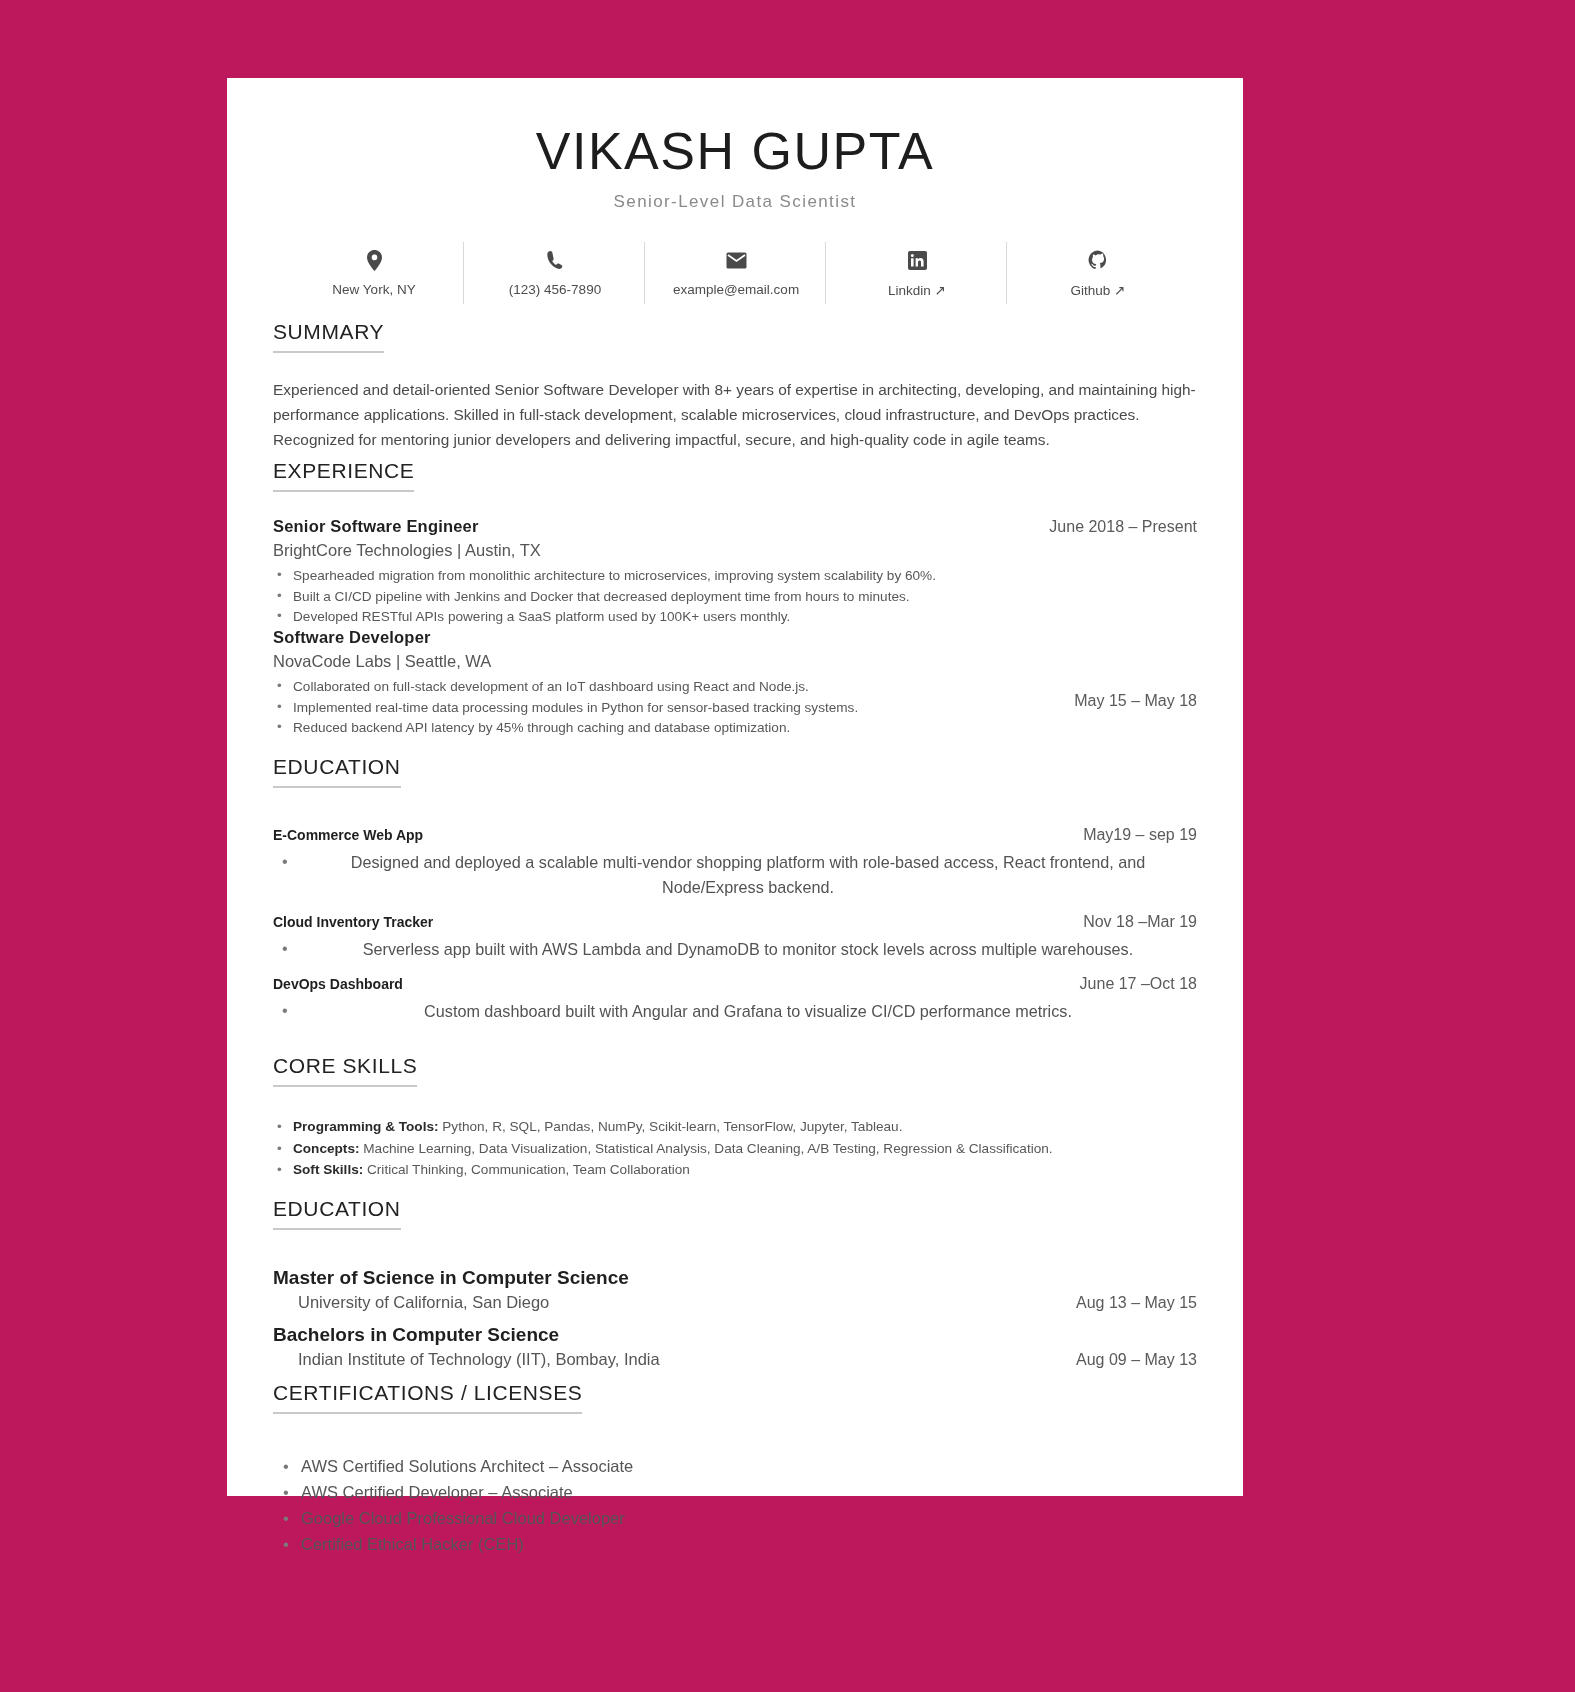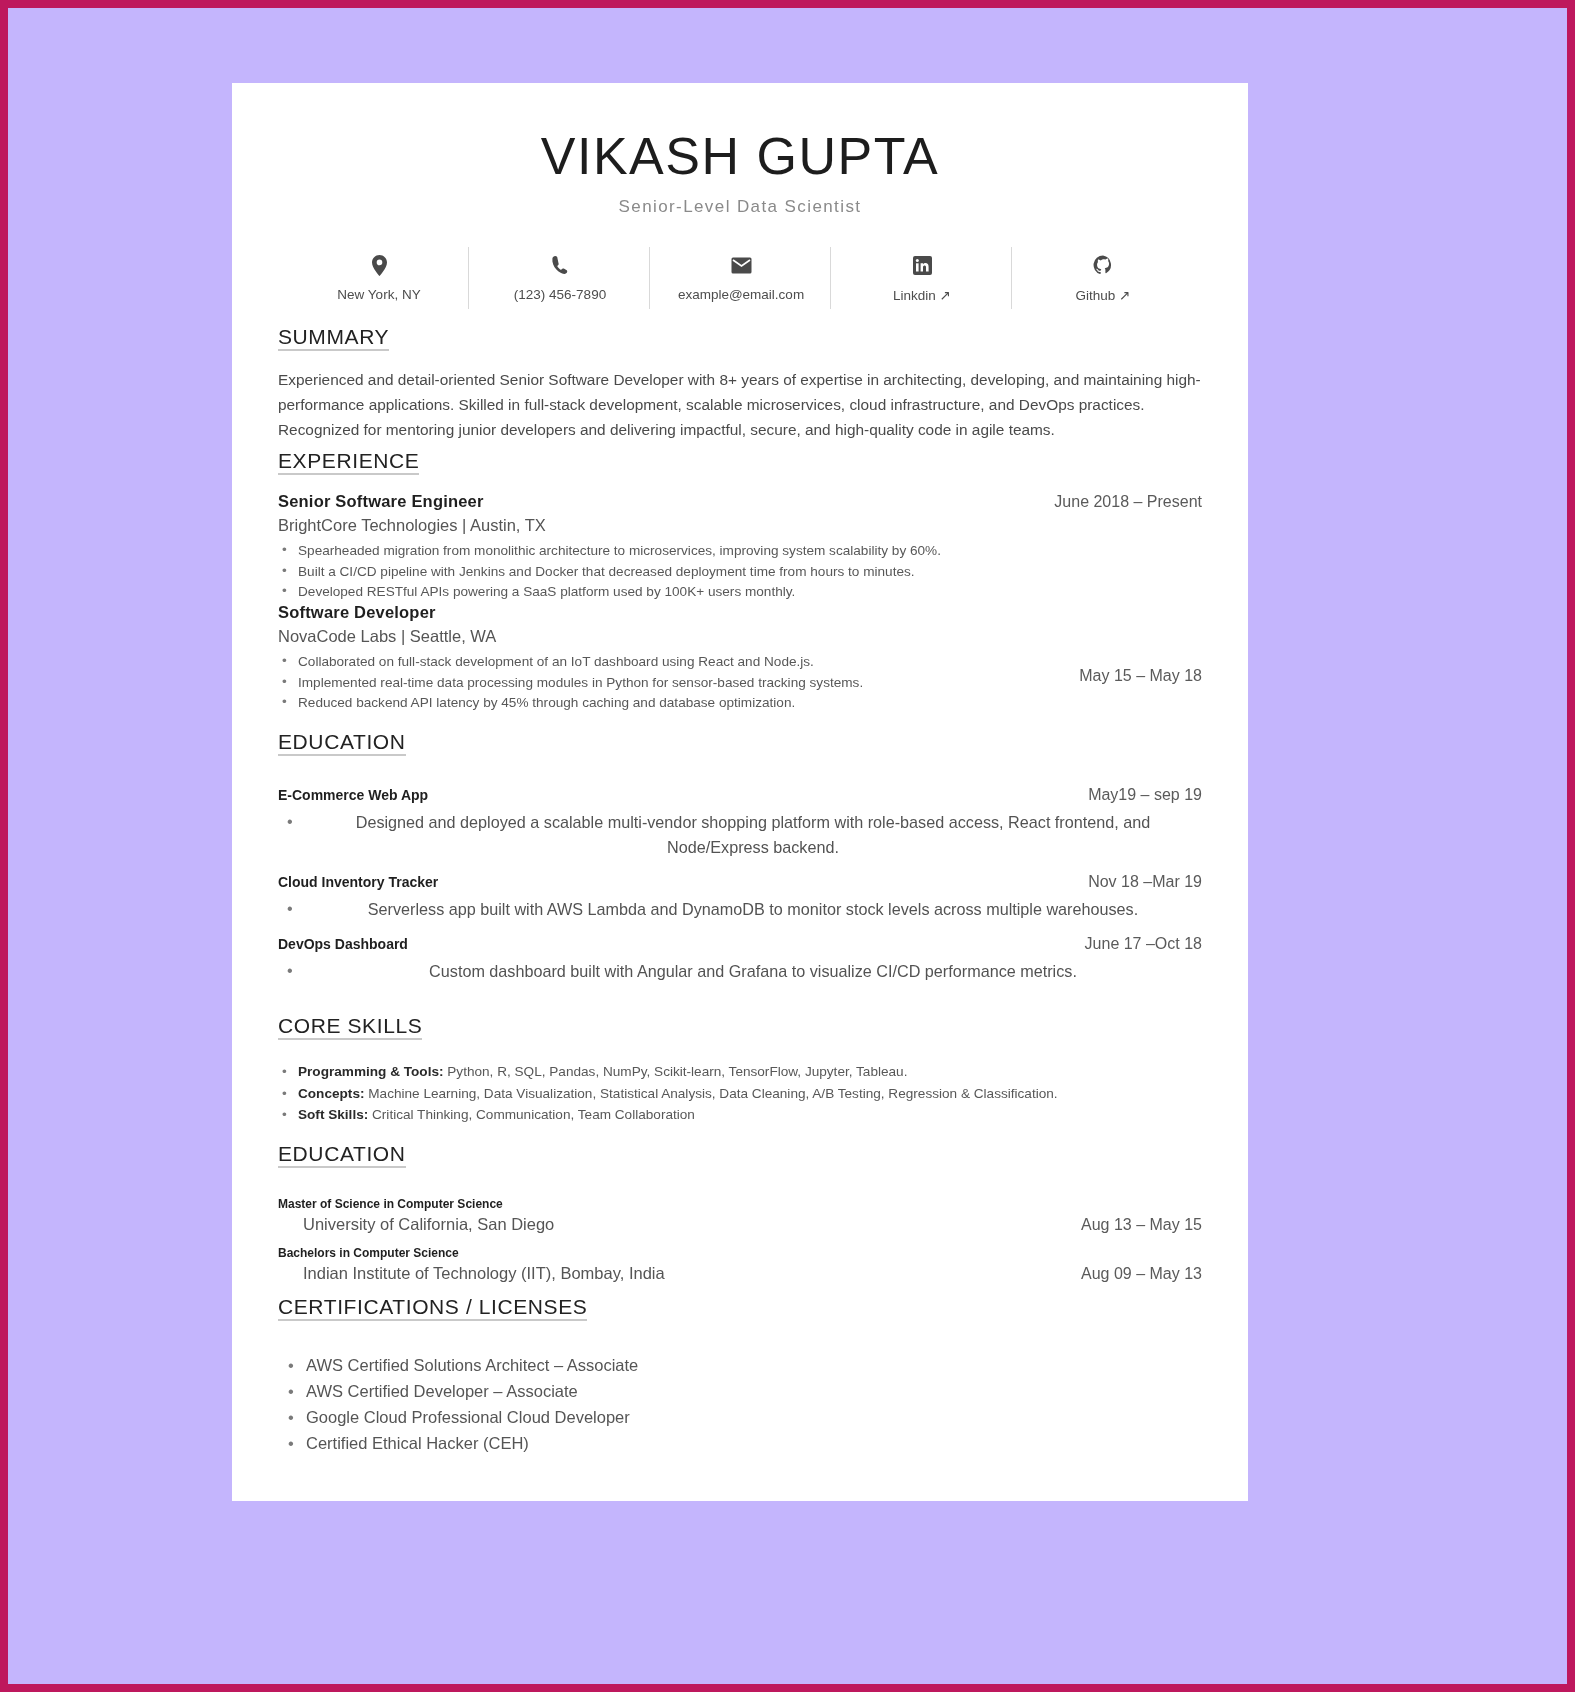--- a/index.html
+++ b/index.html
@@ -8,22 +8,22 @@
     width: 1575px;
     height: 1692px;
     background: #ffffff;
     font-family: "Liberation Sans", sans-serif;
   }
 
   #page {
     position: relative;
     width: 1575px;
     height: 1692px;
-    background: #c4b5fd;
-    border: 8px solid #be185d;
+    background: #be185d;
+    border: 3px solid #be185d;
     overflow: hidden;
   }
 
   #resume-card {
     position: absolute;
     left: 224px;
     top: 75px;
     width: 1016px;
     height: 1418px;
     background: #ffffff;
@@ -74,22 +74,23 @@
     white-space: nowrap;
   }
 
   
   .section { margin-top: 16px; }
   .sec-head {
     display: inline-block;
     font-size: 21px;
     letter-spacing: 0.6px;
     color: #222222;
+    padding-bottom: 7px;
     border-bottom: 2px solid #c9c9c9;
-    margin-bottom: 17px;
+    margin-bottom: 25px;
   }
 
   .summary-text {
     font-size: 15.4px;
     line-height: 1.62;
     color: #4a4a4a;
   }
 
   
   .entry { position: relative; }
@@ -171,21 +172,21 @@
   ul.skills li::before {
     content: "•";
     position: absolute;
     left: 4px;
     color: #7a7a7a;
   }
   ul.skills b { color: #2a2a2a; }
 
   
   .edu { position: relative; margin-top: 12px; }
-  .edu-deg { font-size: 12px; font-weight: bold; color: #1f1f1f; }
+  .edu-deg { font-size: 19px; font-weight: bold; color: #1f1f1f; }
   .edu-row { display: flex; justify-content: space-between; align-items: baseline; margin-top: 4px; margin-left: 25px; }
   .edu-school { font-size: 16.5px; color: #555555; }
   .edu-date { font-size: 16px; color: #5a5a5a; white-space: nowrap; }
 
   
   ul.certs { list-style: none; margin-top: 14px; }
   ul.certs li {
     position: relative;
     padding-left: 28px;
     font-size: 16.5px;

